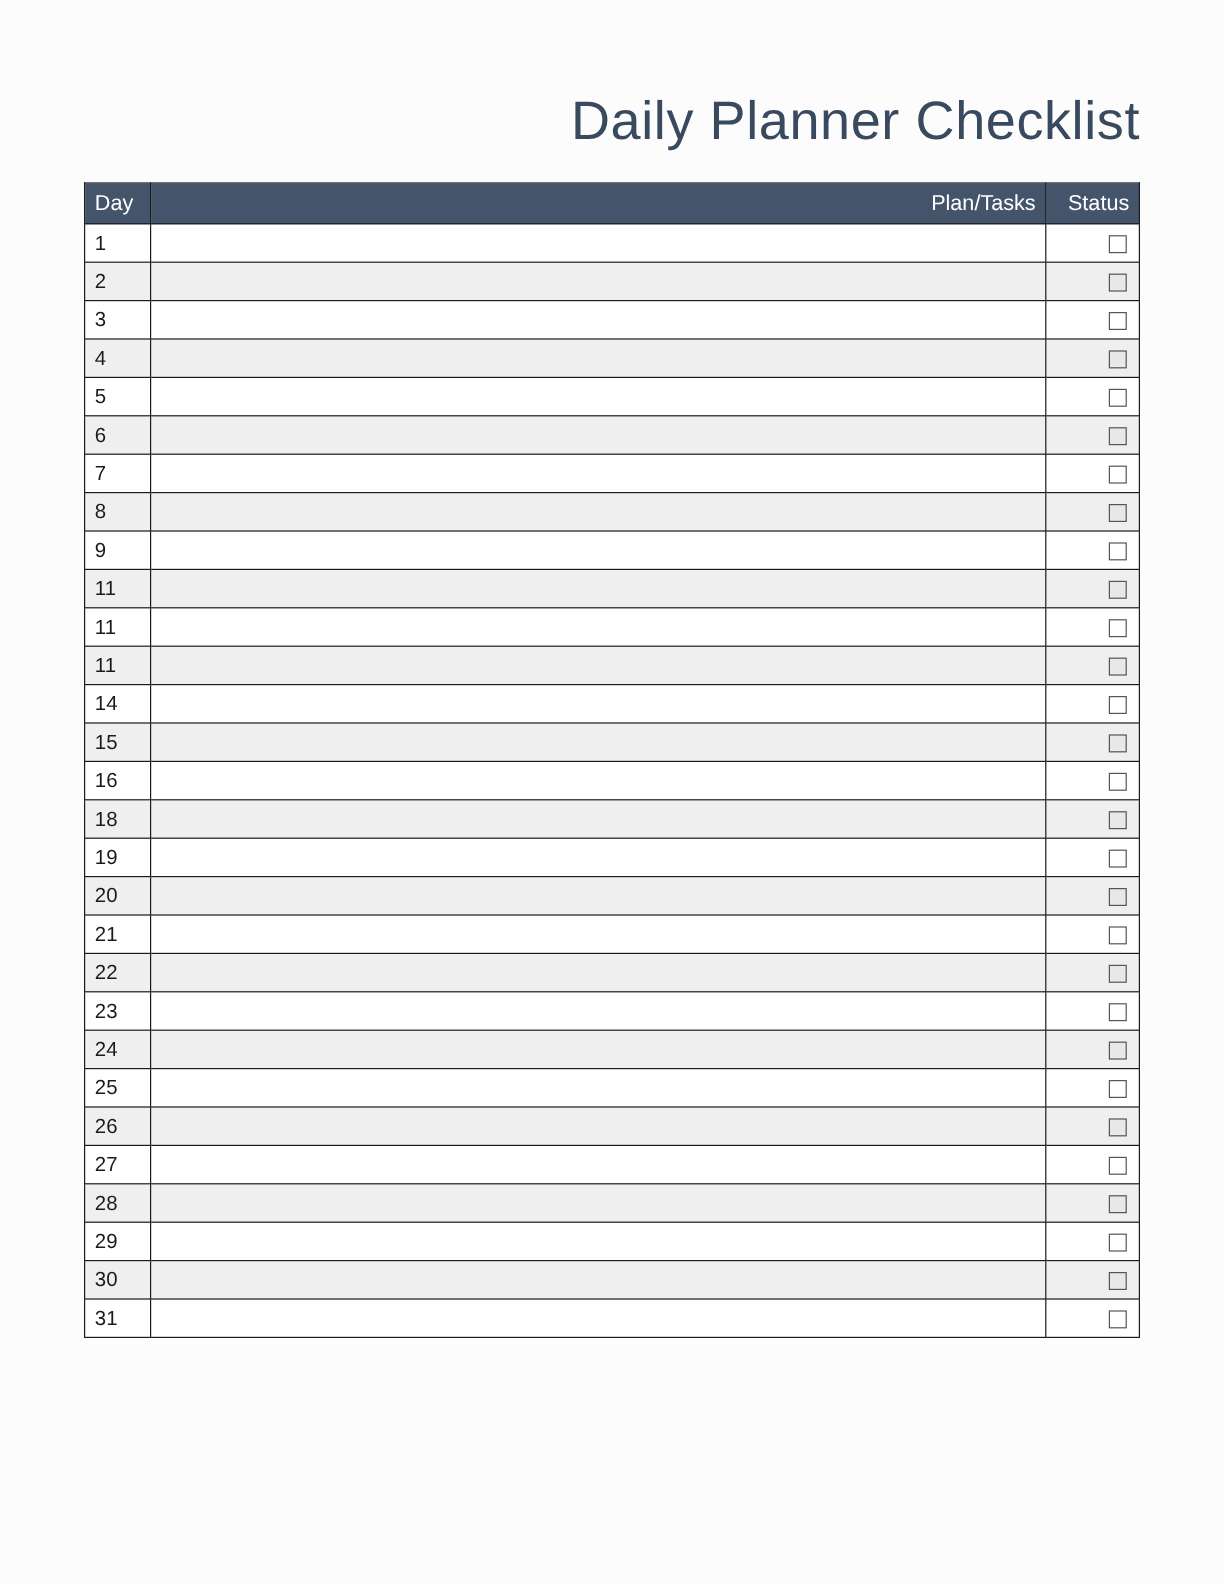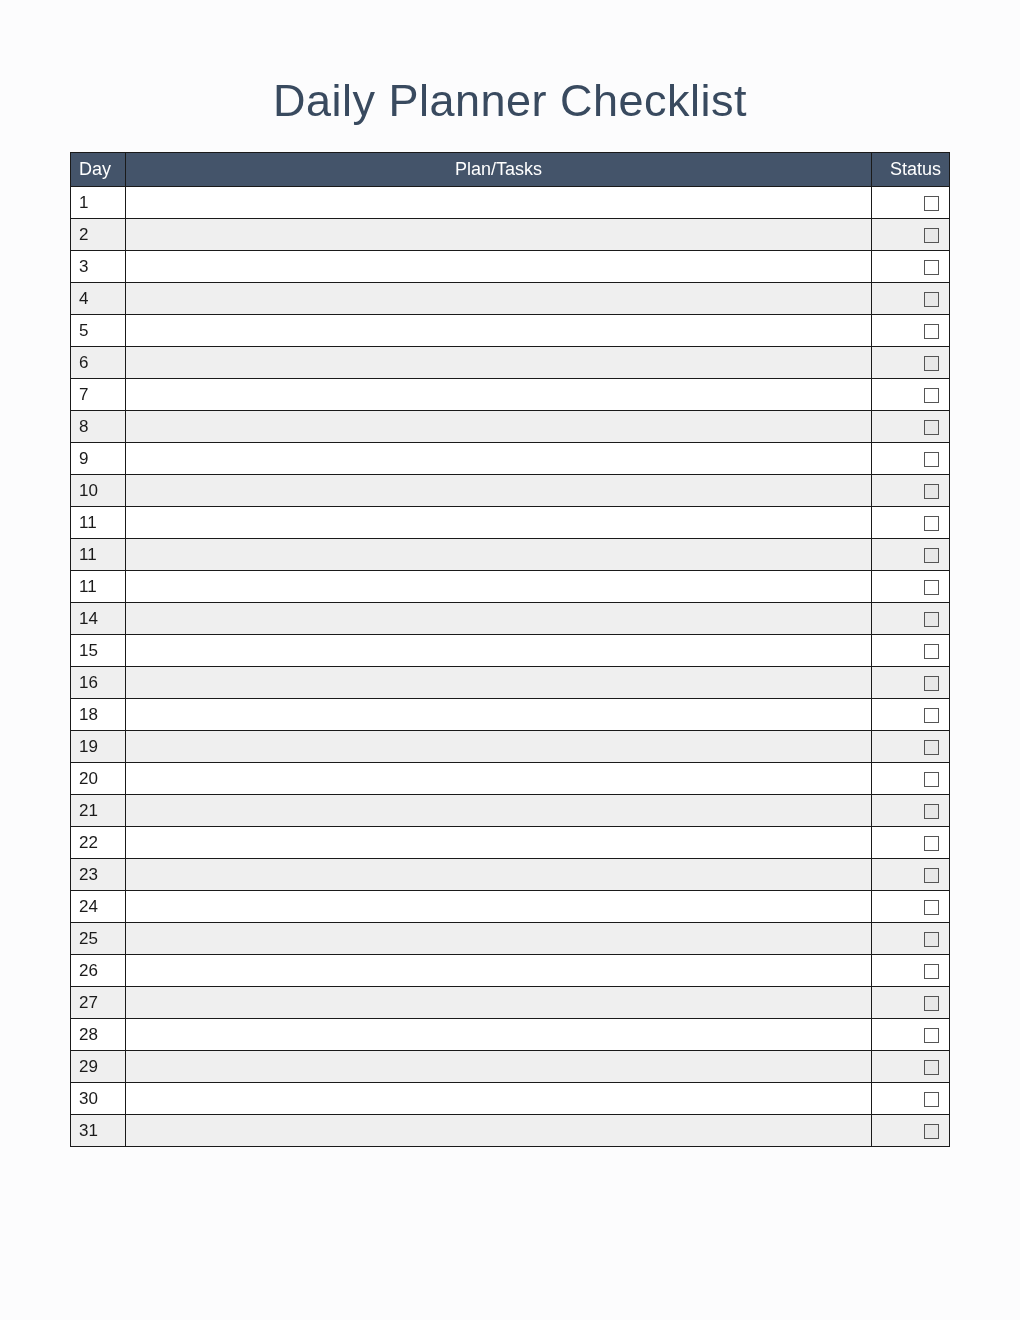--- a/index.html
+++ b/index.html
@@ -8,21 +8,21 @@
     width: 1020px;
     height: 1320px;
     background: #fcfcfd;
     font-family: "Aptos", "Segoe UI", "Helvetica Neue", Arial, sans-serif;
     color: #1a1a1a;
   }
   .page {
     padding: 60px 70px 0 70px;
   }
   .title {
-    text-align: center;
+    text-align: right;
     font-size: 45px;
     font-weight: 400;
     color: #394a5f;
     margin: 15px 0 25px 0;
     letter-spacing: 0.5px;
   }
   table {
     width: 100%;
     border-collapse: collapse;
     table-layout: fixed;
@@ -32,21 +32,21 @@
   }
   thead th {
     background: #44546a;
     color: #ffffff;
     font-weight: 400;
     font-size: 18px;
     height: 34px;
     padding: 3px 8px;
   }
   .col-day   { width: 55px;  text-align: left; }
-  .col-task  { text-align: center; }
+  .col-task  { text-align: right; }
   .col-status{ width: 78px;  text-align: right; }
   tbody td {
     height: 32px;
     padding: 0 8px;
     font-size: 17px;
     vertical-align: middle;
   }
   tbody tr:nth-child(even) td { background: #efefef; }
   tbody tr:nth-child(odd)  td { background: #ffffff; }
   td.day  { text-align: left; }
@@ -129,25 +129,20 @@
           <td class="day">8</td>
           <td class="task"></td>
           <td class="status"><span class="checkbox"></span></td>
         </tr>
         <tr>
           <td class="day">9</td>
           <td class="task"></td>
           <td class="status"><span class="checkbox"></span></td>
         </tr>
         <tr>
-          <td class="day">10</td>
-          <td class="task"></td>
-          <td class="status"><span class="checkbox"></span></td>
-        </tr>
-        <tr>
           <td class="day">11</td>
           <td class="task"></td>
           <td class="status"><span class="checkbox"></span></td>
         </tr>
         <tr>
           <td class="day">11</td>
           <td class="task"></td>
           <td class="status"><span class="checkbox"></span></td>
         </tr>
         <tr>

